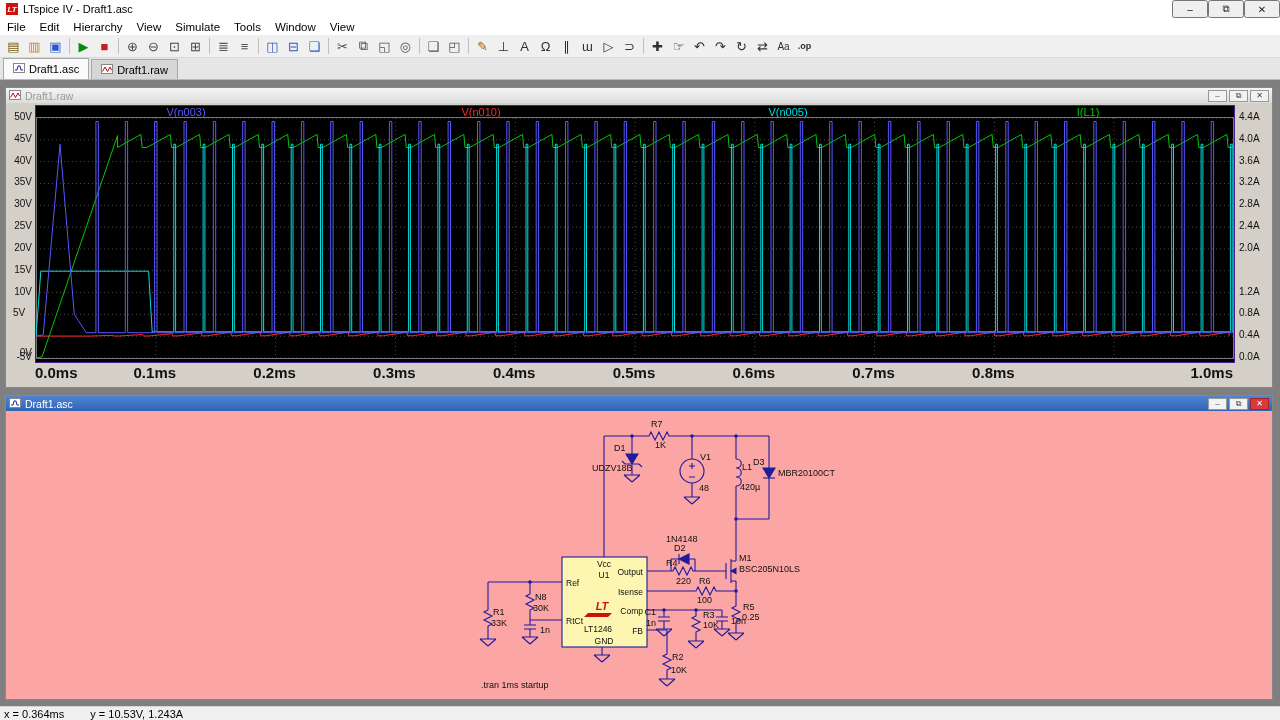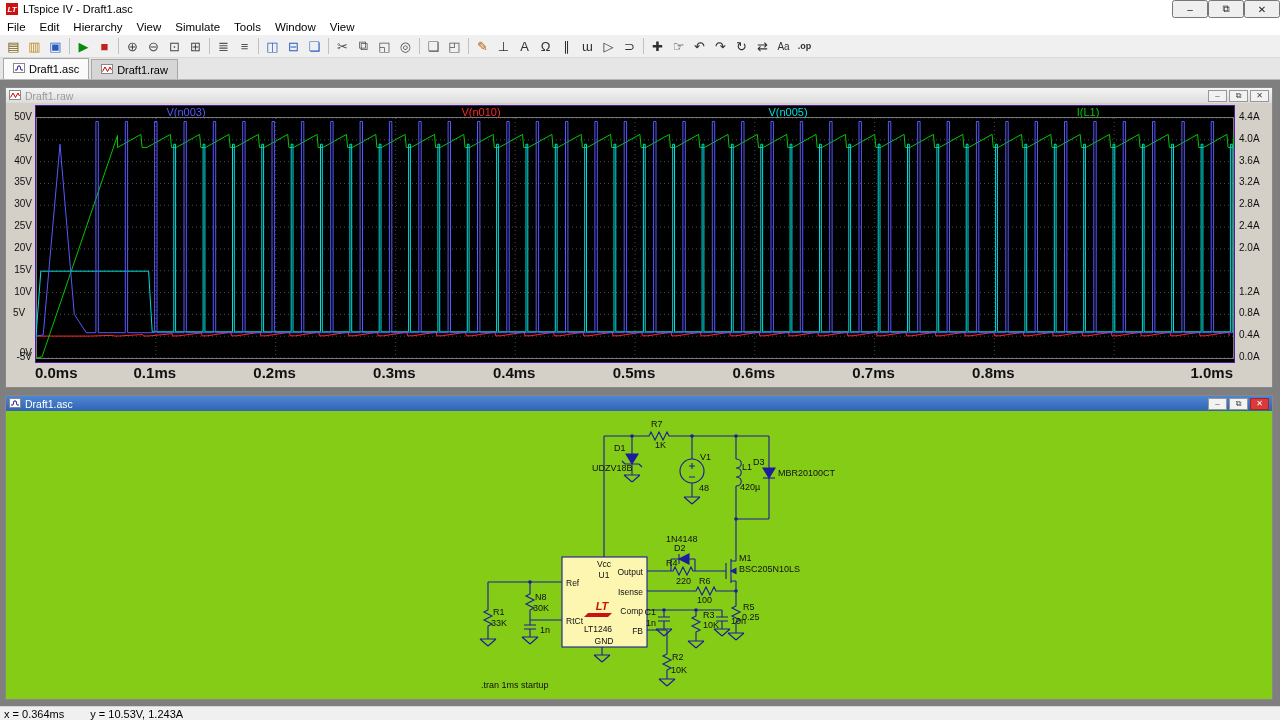--- a/index.html
+++ b/index.html
@@ -40,21 +40,21 @@
   
   .wave-content{position:absolute;top:15px;left:0;right:0;bottom:0;background:#d4d0c8}
   .plot{position:absolute;left:29px;top:2px;width:1200px;height:258px;background:#000;border:1px solid #4c1d95}
   .axis-label{position:absolute;font-size:10px;color:#111;line-height:13px;white-space:nowrap}
   .left-lab{left:0;width:26px;text-align:right}
   .right-lab{left:1233px}
   .bot-lab{top:263px;font-weight:bold;font-size:15px}
   .legend-item{position:absolute;top:0;font-size:11px;transform:translateX(-50%);white-space:nowrap}
 
   
-  .sch-content{position:absolute;top:15px;left:0;right:0;bottom:0;background:#84cc16}
+  .sch-content{position:absolute;top:15px;left:0;right:0;bottom:0;background:#fca5a5}
   svg text{font-family:"Liberation Sans",sans-serif}
   .sch-ref{font-size:9px;fill:#101010}
   .sch-pin{font-size:8.5px;fill:#101010}
   .sch-logo{font-size:11px;font-weight:bold;font-style:italic;fill:#cc1111}
 
   
   .statusbar{position:absolute;bottom:0;left:0;right:0;height:14px;background:#f0f0f0;border-top:1px solid #d5d5d5;display:flex;align-items:center;padding-left:4px;gap:26px;font-size:11px}
 </style>
 </head>
 <body>

